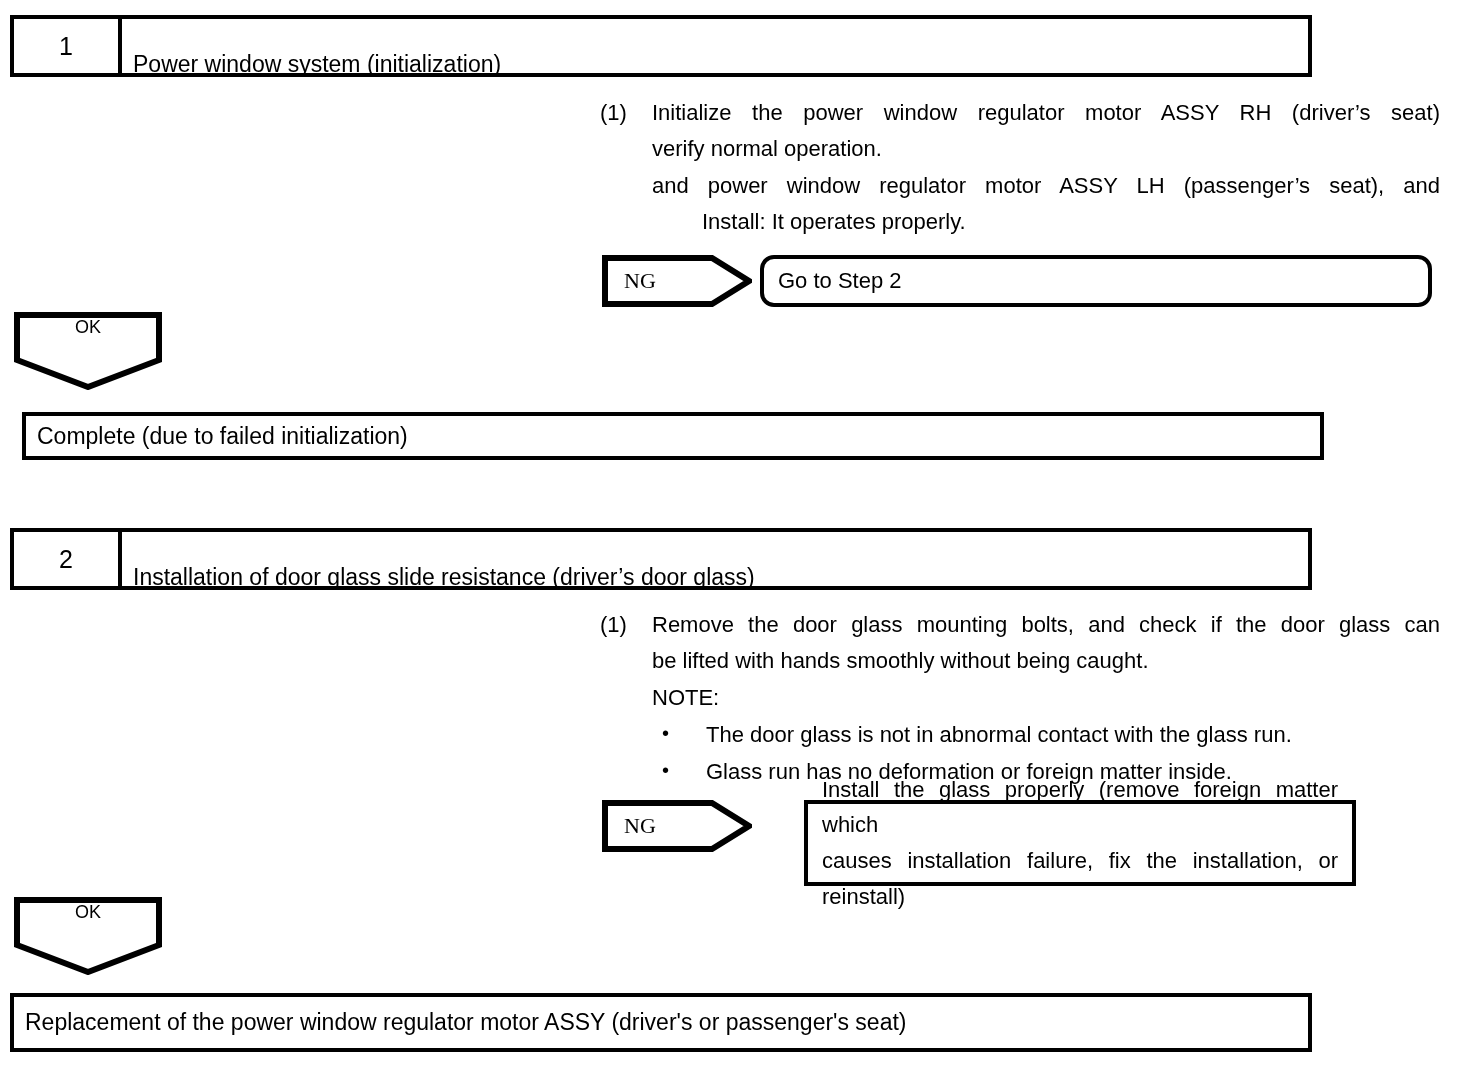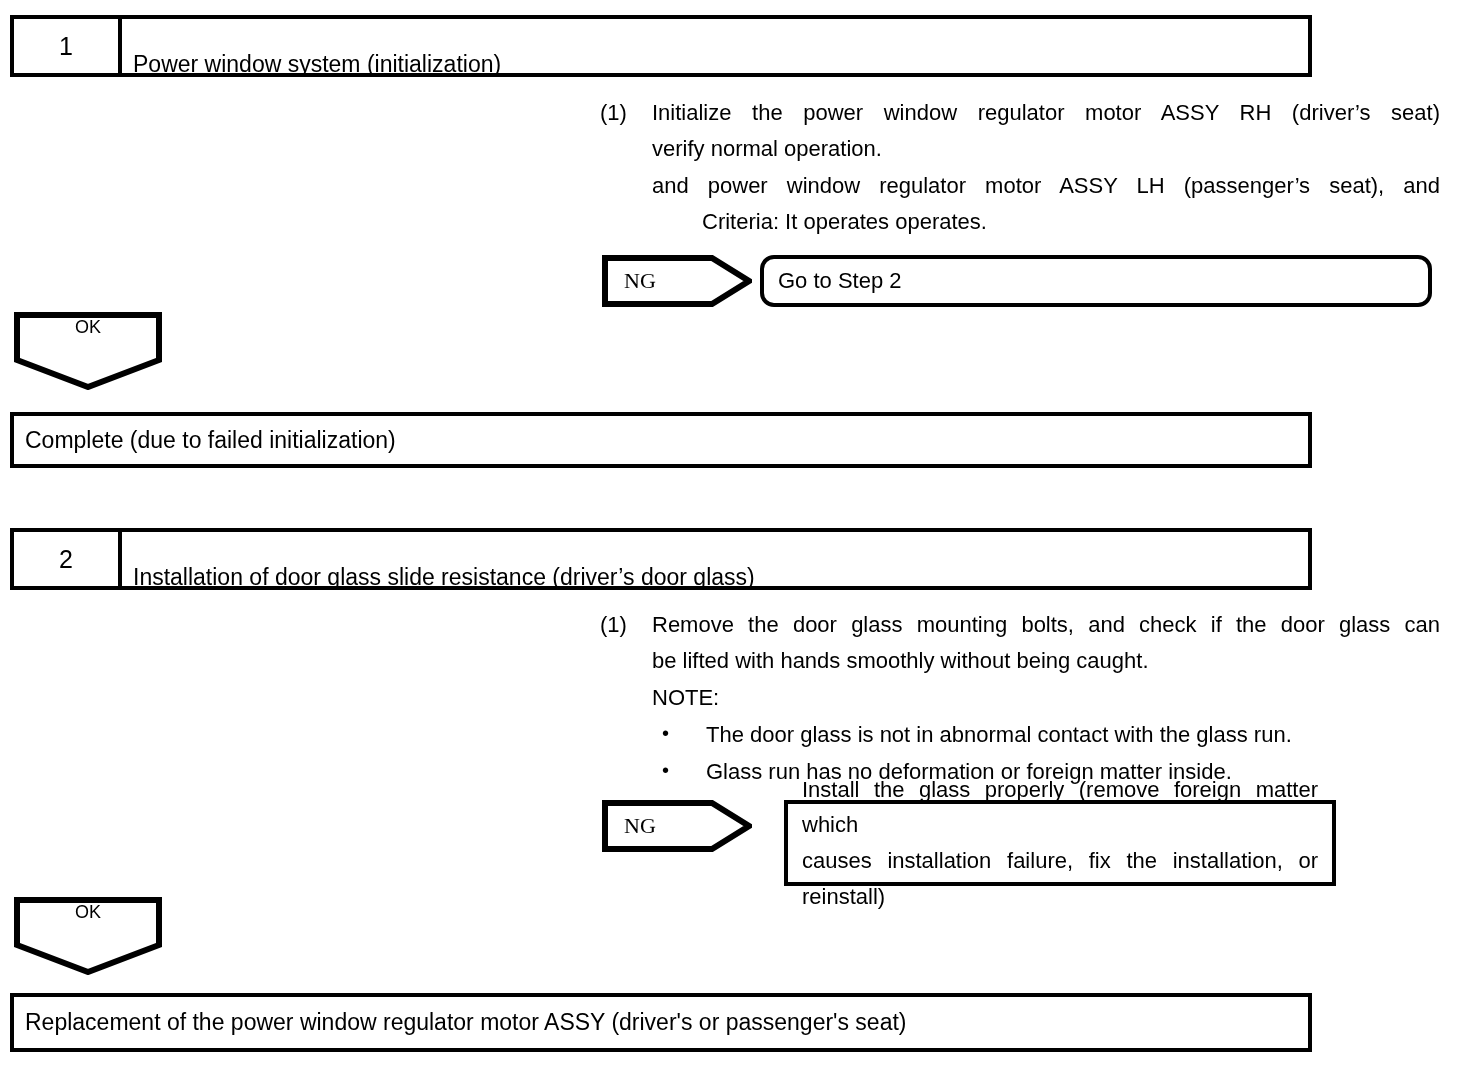--- a/index.html
+++ b/index.html
@@ -202,21 +202,21 @@
     <div class="step-title">Power window system (initialization)</div>
   </div>
 
   <div class="instr" style="left:600px; top:95px; width:840px;">
     <div class="row">
       <div class="marker">(1)</div>
       <div class="body">
         <div class="para-line just">Initialize the power window regulator motor ASSY RH (driver’s seat)</div>
         <div class="para-line just last">verify normal operation.</div>
         <div class="para-line just">and power window regulator motor ASSY LH (passenger’s seat), and</div>
-        <div class="criteria">Criteria:  It operates operates.</div>
+        <div class="criteria">Install:  It operates properly.</div>
       </div>
     </div>
   </div>
 
   <div class="ng-tag" style="left:602px; top:255px;">
     <svg viewBox="0 0 150 52" preserveAspectRatio="none">
       <polygon points="3,3 110,3 147,26 110,49 3,49" fill="#ffffff" stroke="#000000" stroke-width="6" stroke-linejoin="miter"></polygon>
     </svg>
     <span class="ng-label">NG</span>
   </div>
@@ -225,21 +225,21 @@
     <div class="line">Go to Step 2</div>
   </div>
 
   <div class="ok-tag" style="left:14px; top:312px;">
     <svg viewBox="0 0 148 78" preserveAspectRatio="none">
       <polygon points="3,3 145,3 145,48 74,75 3,48" fill="#ffffff" stroke="#000000" stroke-width="6" stroke-linejoin="miter"></polygon>
     </svg>
     <span class="ok-label">OK</span>
   </div>
 
-  <div class="plain-box" style="left:10px; top:412px; width:1302px; height:56px;">
+  <div class="plain-box" style="left:22px; top:412px; width:1302px; height:48px;">
     <span>Complete (due to failed initialization)</span>
   </div>
 
   <div class="step-bar" style="left:10px; top:528px; width:1302px; height:62px;">
     <div class="step-num">2</div>
     <div class="step-title">Installation of door glass slide resistance (driver’s door glass)</div>
   </div>
 
   <div class="instr" style="left:600px; top:607px; width:840px;">
     <div class="row">
@@ -260,21 +260,21 @@
     </div>
   </div>
 
   <div class="ng-tag" style="left:602px; top:800px;">
     <svg viewBox="0 0 150 52" preserveAspectRatio="none">
       <polygon points="3,3 110,3 147,26 110,49 3,49" fill="#ffffff" stroke="#000000" stroke-width="6" stroke-linejoin="miter"></polygon>
     </svg>
     <span class="ng-label">NG</span>
   </div>
 
-  <div class="result-box justified" style="left:784px; top:800px; width:552px; height:86px;">
+  <div class="result-box justified" style="left:804px; top:800px; width:552px; height:86px;">
     <div class="line">Install the glass properly (remove foreign matter which</div>
     <div class="line last">causes installation failure, fix the installation, or reinstall)</div>
   </div>
 
   <div class="ok-tag" style="left:14px; top:897px;">
     <svg viewBox="0 0 148 78" preserveAspectRatio="none">
       <polygon points="3,3 145,3 145,48 74,75 3,48" fill="#ffffff" stroke="#000000" stroke-width="6" stroke-linejoin="miter"></polygon>
     </svg>
     <span class="ok-label">OK</span>
   </div>

